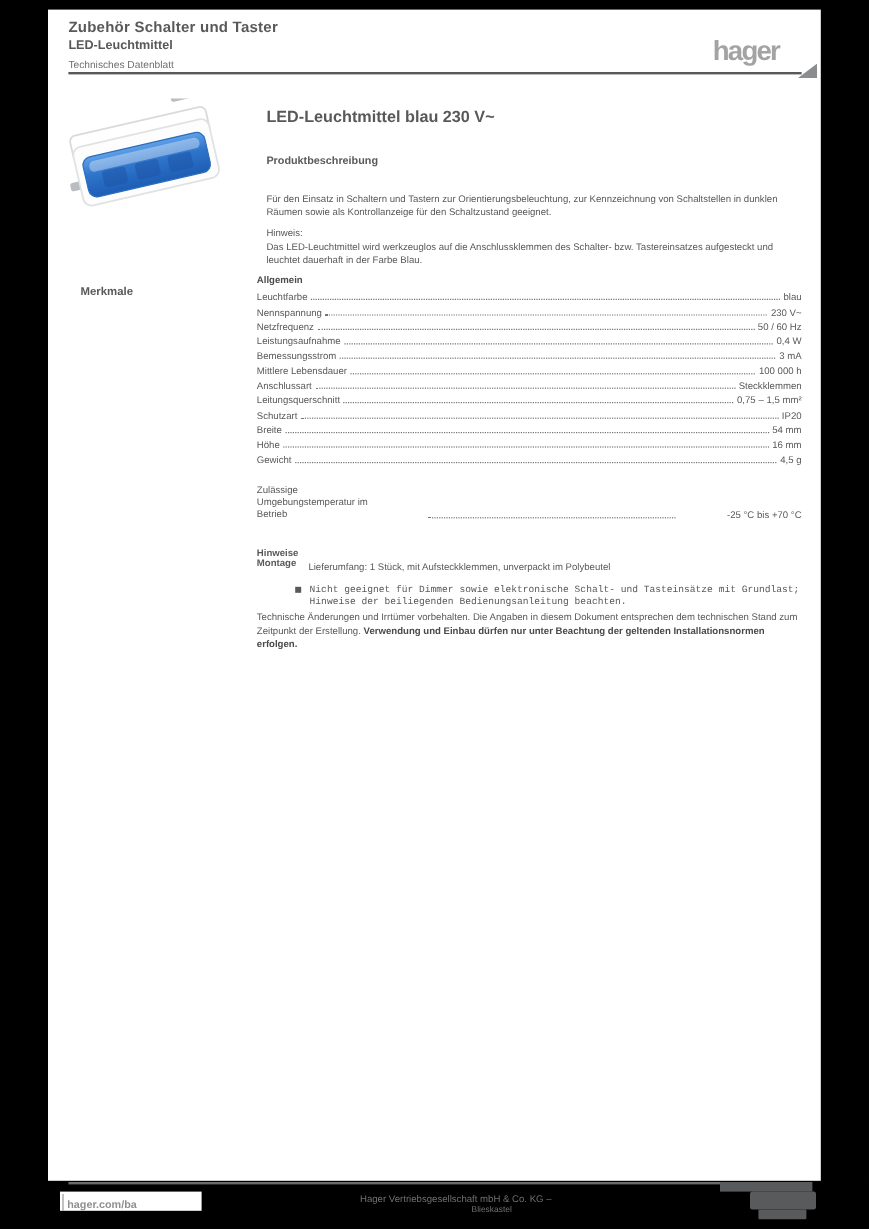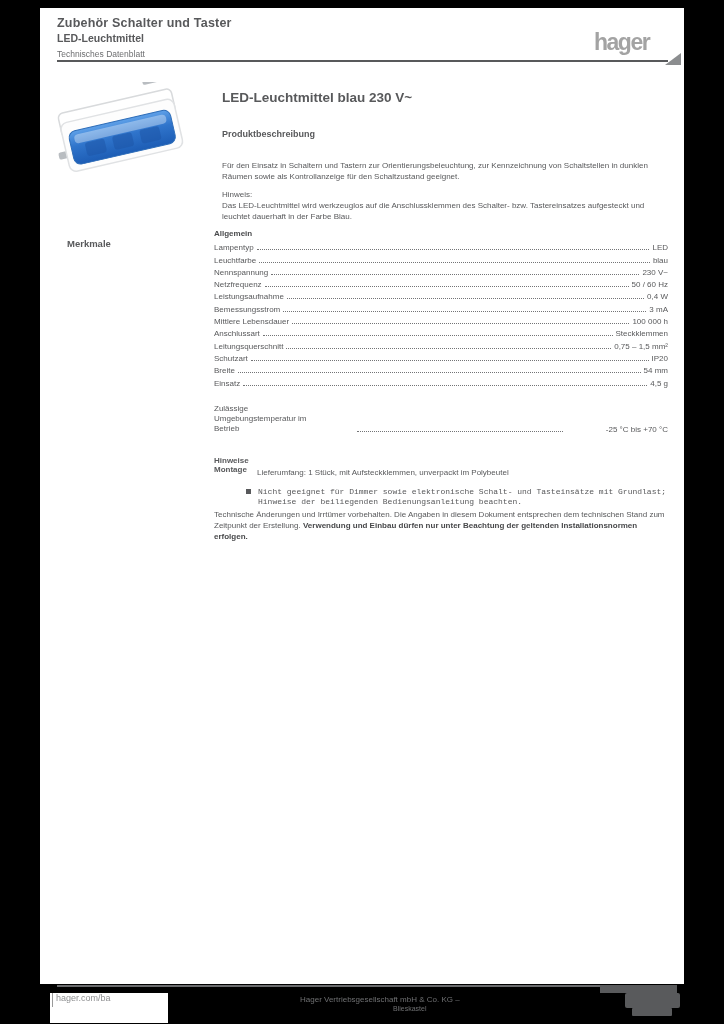--- a/index.html
+++ b/index.html
@@ -42,21 +42,21 @@
   #note-line2{left:257px;top:468px;width:400px;font-size:8px;}
   #bullet-row{left:246px;top:487px;width:422px;font-size:8px;line-height:10px;}
   #bullet-sq{position:absolute;left:0;top:2px;width:5px;height:5px;background:#58595B;}
   #bullet-txt{display:block;margin-left:12px;font-family:Liberation Mono, monospace;}
   #closing{left:214px;top:509px;width:454px;font-size:8px;line-height:11px;}
   #closing b{color:#48494b;}
   
   #foot-band{left:0;top:984px;width:724px;height:40px;background:#000;}
   #foot-rule{left:57px;top:985px;width:583px;height:2px;background:#6a6b6d;}
   #foot-bar-r{left:600px;top:985px;width:77px;height:8px;background:#595a5c;}
-  #url-box{left:50px;top:993px;width:118px;height:30px;background:#fff;display:flex;align-items:flex-start;}
+  #url-box{left:50px;top:993px;width:118px;height:16px;background:#fff;display:flex;align-items:flex-end;font-weight:bold;}
   #url-pipe{width:1px;height:14px;background:#9a9a9a;margin:0 3px 0 2px;}
   #url-txt{font-size:9px;color:#8f9092;}
   #foot-co{left:300px;top:995px;font-size:8px;color:#6f7072;}
   #foot-loc{left:393px;top:1005px;font-size:7px;color:#6f7072;}
   #brand-mark-1{left:625px;top:993px;width:55px;height:15px;background:#595a5c;border-radius:2px;}
   #brand-mark-2{left:632px;top:1008px;width:40px;height:8px;background:#595a5c;border-radius:1px;}
 </style>
 </head>
 <body>
 
@@ -98,25 +98,20 @@
   <div id="intro-h" class="abs">Produktbeschreibung</div>
   <div id="intro-lbl" class="abs">Hinweis:</div>
   <div id="para1" class="abs">Für den Einsatz in Schaltern und Tastern zur Orientierungsbeleuchtung, zur Kennzeichnung von Schaltstellen in dunklen Räumen sowie als Kontrollanzeige für den Schaltzustand geeignet.</div>
   <div id="para2" class="abs">Das LED-Leuchtmittel wird werkzeuglos auf die Anschlussklemmen des Schalter- bzw. Tastereinsatzes aufgesteckt und leuchtet dauerhaft in der Farbe Blau.</div>
 
   <div id="side-lbl" class="abs">Merkmale</div>
 
   <div id="spec-title" class="abs">Allgemein</div>
   <div id="spec-rows" class="abs">
 
-      <div class="row">
-        <span class="lbl">Lampentyp</span>
-        <span class="lead"></span>
-        <span class="val">LED</span>
-      </div>
 
       <div class="row">
         <span class="lbl">Leuchtfarbe</span>
         <span class="lead"></span>
         <span class="val">blau</span>
       </div>
 
       <div class="row">
         <span class="lbl">Nennspannung</span>
         <span class="lead"></span>
@@ -164,23 +159,28 @@
         <span class="lead"></span>
         <span class="val">IP20</span>
       </div>
 
       <div class="row">
         <span class="lbl">Breite</span>
         <span class="lead"></span>
         <span class="val">54 mm</span>
       </div>
 
-
-      <div class="row">
-        <span class="lbl">Einsatz</span>
+      <div class="row">
+        <span class="lbl">Höhe</span>
+        <span class="lead"></span>
+        <span class="val">16 mm</span>
+      </div>
+
+      <div class="row">
+        <span class="lbl">Gewicht</span>
         <span class="lead"></span>
         <span class="val">4,5 g</span>
       </div>
     </div>
   <div id="temp-row" class="abs">
     <span class="lbl">Zulässige Umgebungstemperatur im Betrieb</span>
     <span class="lead"></span>
     <span class="val">-25 °C bis +70 °C</span>
   </div>
 

